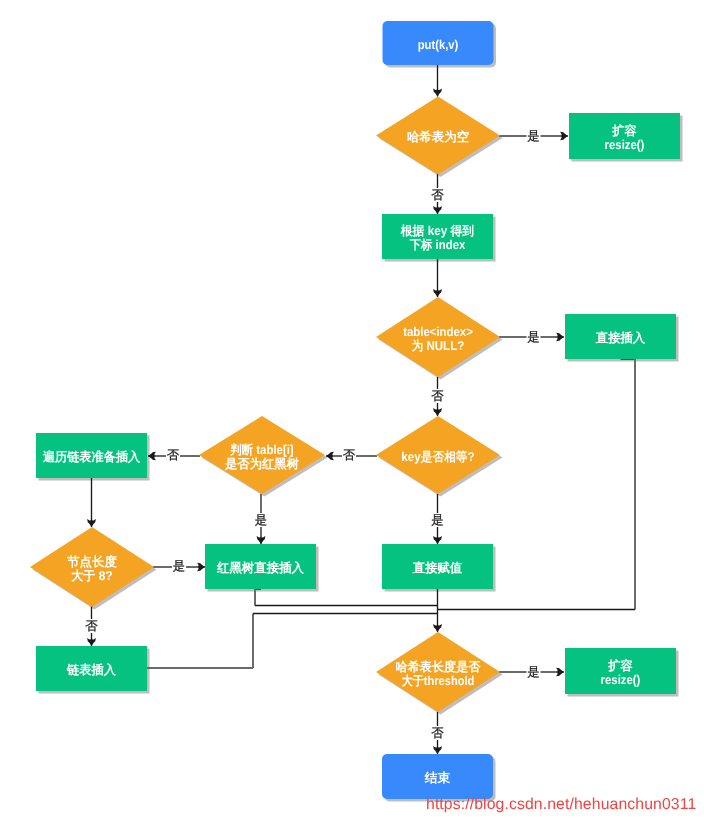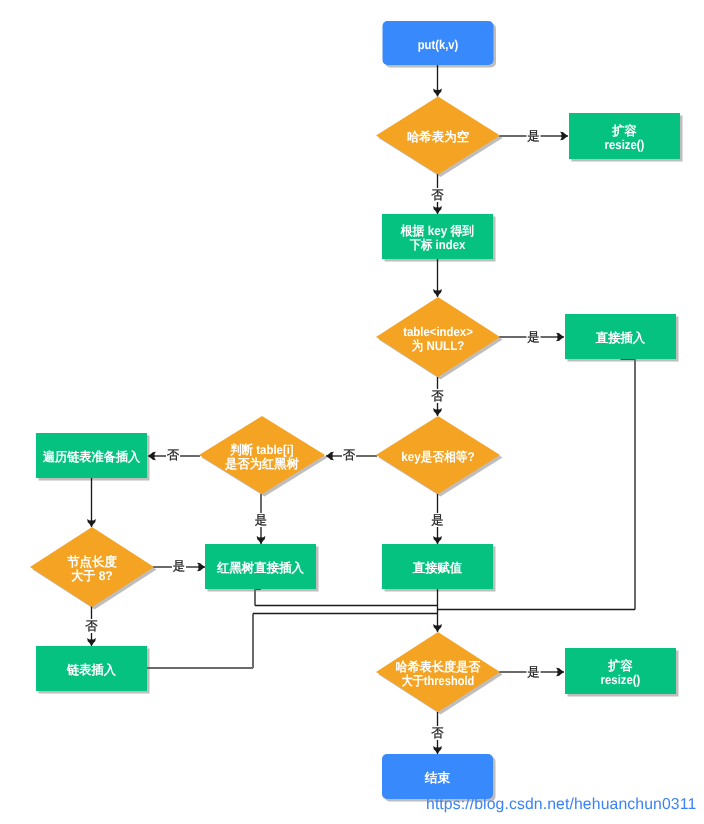--- a/index.html
+++ b/index.html
@@ -6,21 +6,21 @@
   html,body{margin:0;padding:0;background:#ffffff;-webkit-font-smoothing:antialiased;text-rendering:geometricPrecision;}
   svg text{-webkit-font-smoothing:antialiased;}
   #page{position:relative;width:704px;height:824px;background:#ffffff;overflow:hidden;
         font-family:"Liberation Sans",sans-serif;}
   #flow{position:absolute;left:0;top:0;width:704px;height:824px;}
   .node-label{font-family:"Liberation Sans",sans-serif;font-weight:bold;font-size:12.7px;
               fill:#ffffff;text-anchor:middle;dominant-baseline:middle;}
   .edge-label{font-family:"Liberation Sans",sans-serif;font-weight:normal;font-size:12.4px;
               fill:#1a1a1a;stroke:#1a1a1a;stroke-width:0.25px;paint-order:stroke fill;text-anchor:middle;dominant-baseline:middle;}
   .watermark{position:absolute;font-family:"Liberation Sans",sans-serif;font-size:15.8px;
-             color:#3b82f6;white-space:nowrap;letter-spacing:0.1px;}
+             color:#ef4444;white-space:nowrap;letter-spacing:0.1px;}
 </style>
 </head>
 <body>
 
 <div id="page">
   <svg id="flow" viewBox="0 0 704 824" width="704" height="824">
       <g>
         <rect x="385" y="23.5" width="111" height="44" fill="#c0bdbd" rx="5" ry="5"></rect>
         <polygon points="440.5,99 502.5,138 440.5,177 378.5,138" fill="#c0bdbd"></polygon>
         <rect x="571.5" y="115.5" width="111" height="46" fill="#c0bdbd" rx="0" ry="0"></rect>

